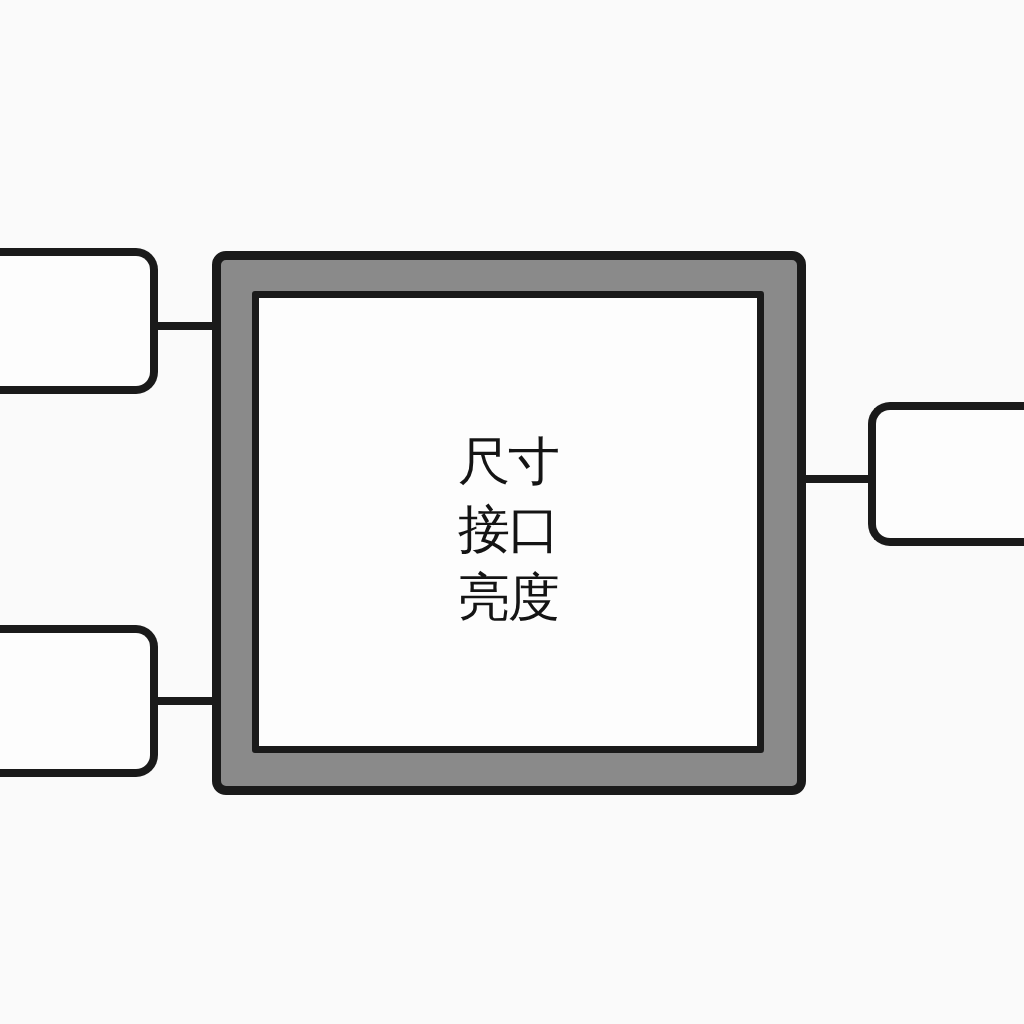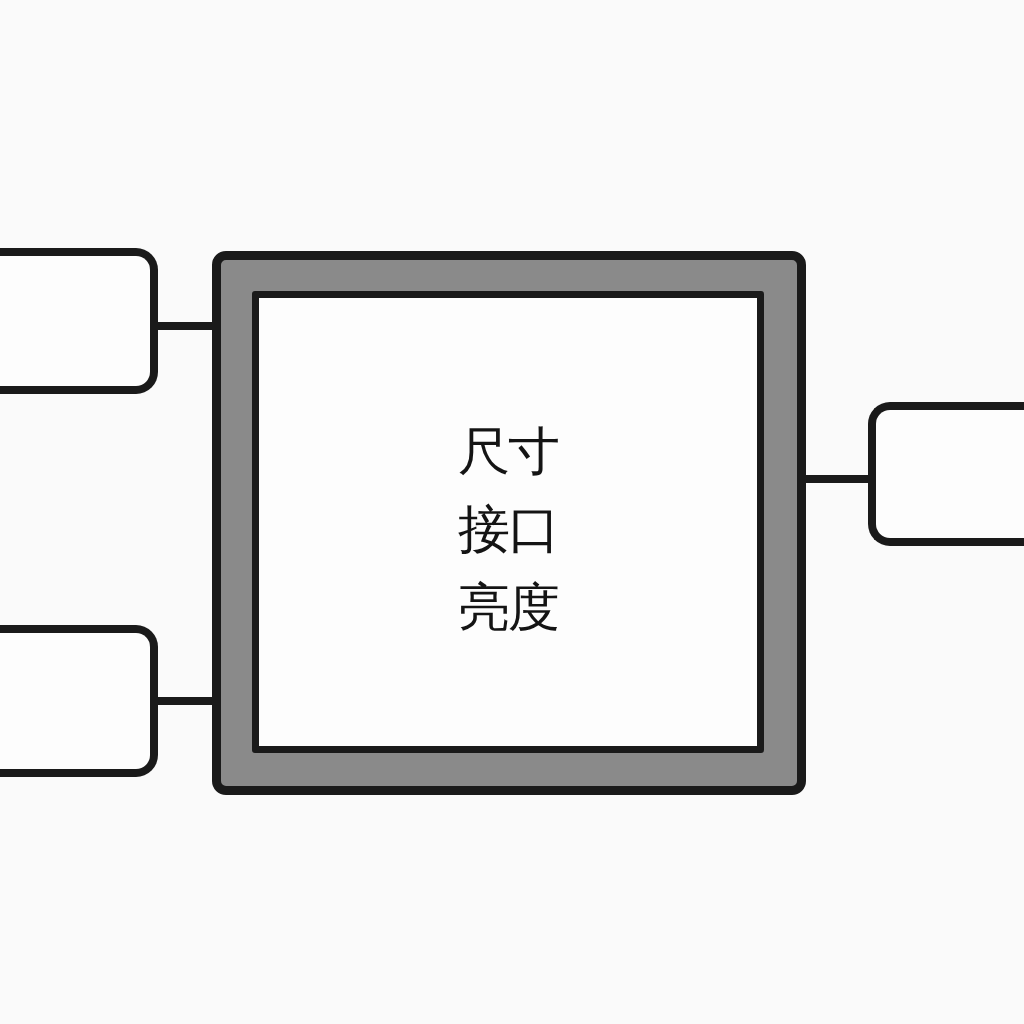--- a/index.html
+++ b/index.html
@@ -59,21 +59,21 @@
     flex-direction: column;
     align-items: center;
     justify-content: center;
   }
 
   .spec-list {
     display: flex;
     flex-direction: column;
     align-items: center;
     justify-content: center;
-    gap: 26px;
+    gap: 16px;
     width: 100%;
     padding-top: 14px;
     box-sizing: border-box;
   }
 
   .spec-line {
     font-size: 52px;
     line-height: 1.0;
     color: #141414;
     letter-spacing: -2px;

